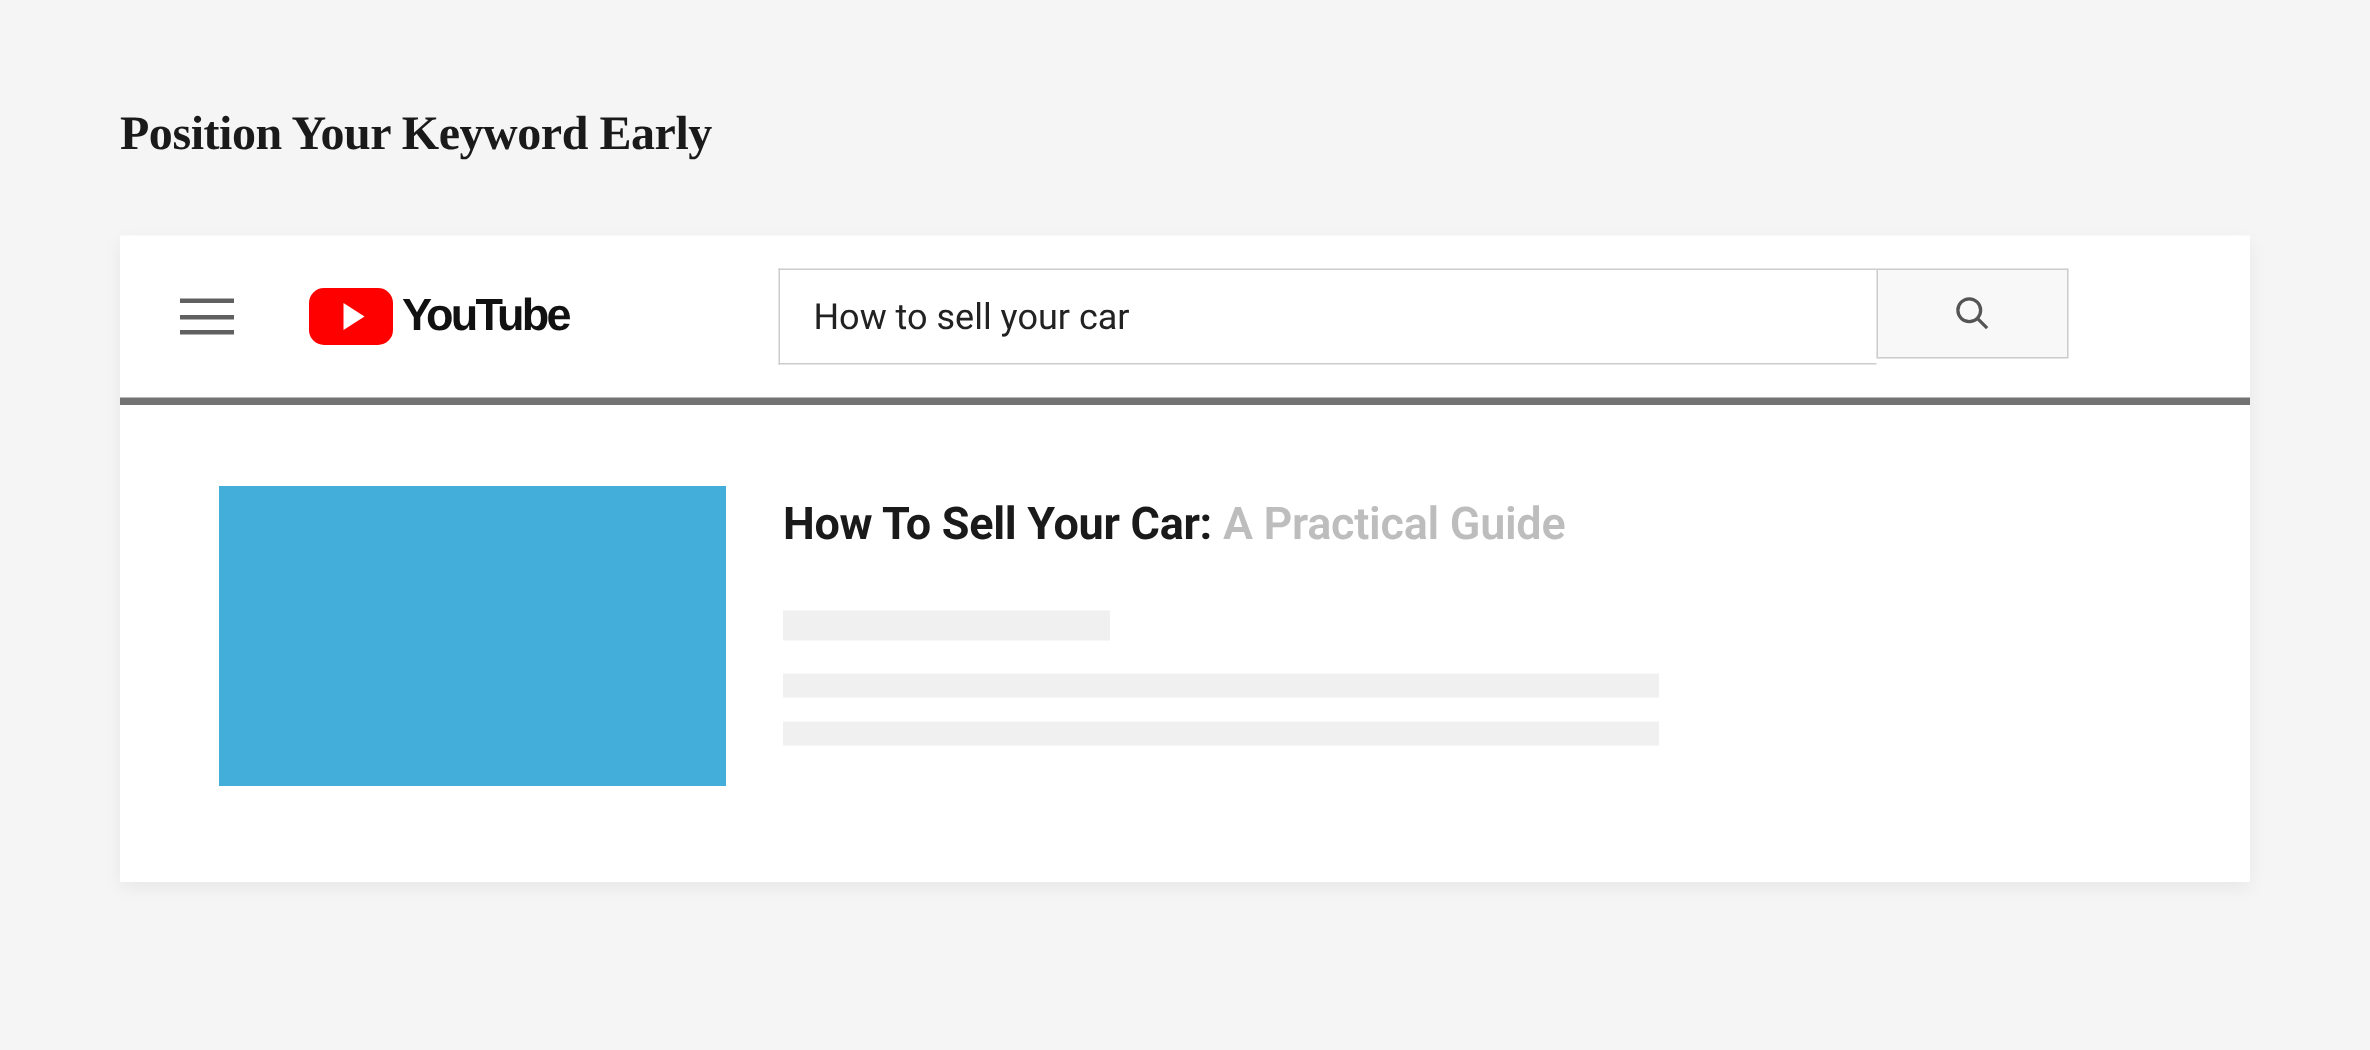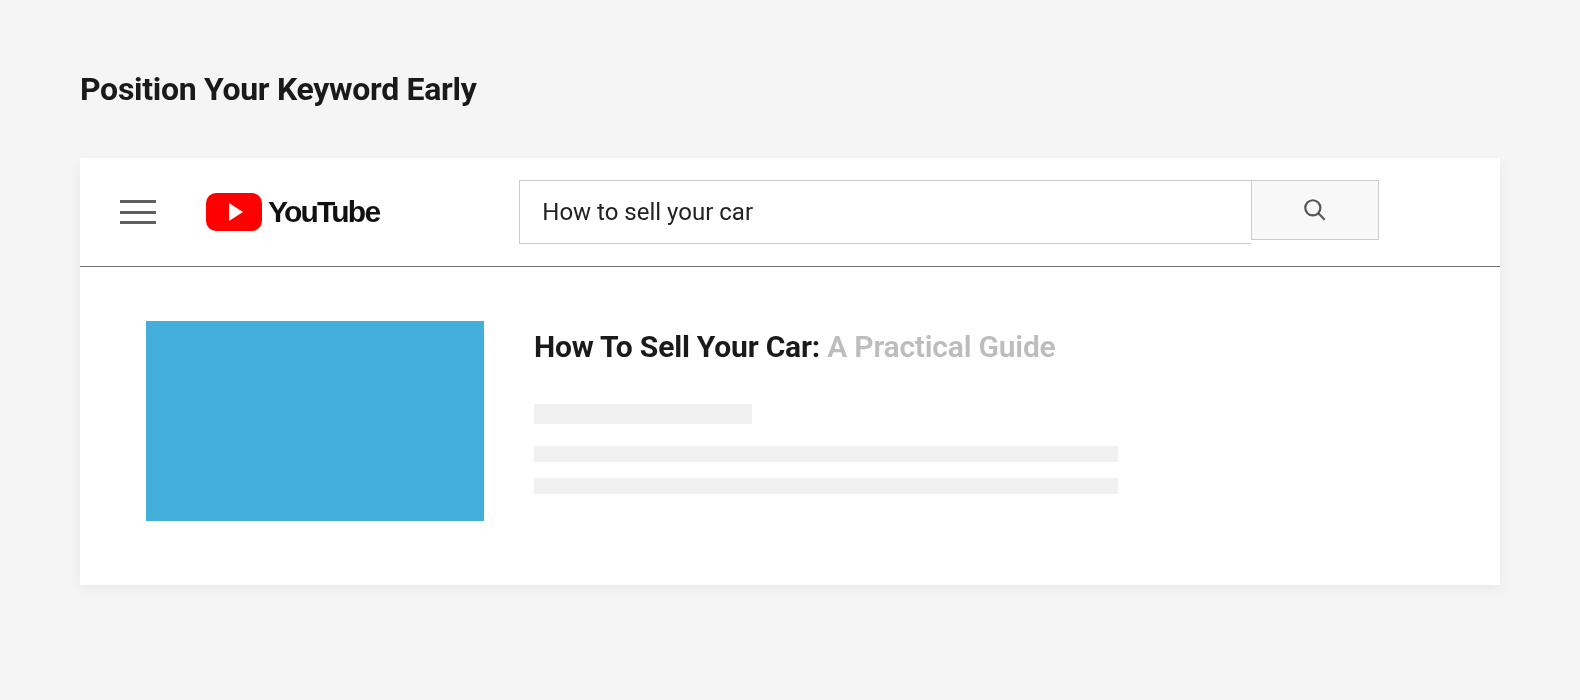--- a/index.html
+++ b/index.html
@@ -13,31 +13,32 @@
       width: 1580px;
       height: 700px;
       padding: 70px 80px;
     }
     .page-heading {
       font-size: 32px;
       font-weight: 700;
       color: #1a1a1a;
       margin-bottom: 50px;
       letter-spacing: -0.3px;
+      font-family: Liberation Serif, serif;
     }
     .yt-card {
       background: #fff;
       box-shadow: 0 4px 12px rgba(0,0,0,0.06);
       width: 100%;
     }
     .yt-header {
       display: flex;
       align-items: center;
       padding: 22px 40px 22px 40px;
-      border-bottom: 1px solid #737373;
+      border-bottom: 5px solid #737373;
     }
     .menu-icon {
       display: flex;
       flex-direction: column;
       justify-content: space-between;
       width: 36px;
       height: 24px;
       cursor: pointer;
       margin-right: 50px;
     }
@@ -106,21 +107,20 @@
     .search-btn svg {
       width: 26px;
       height: 26px;
       stroke: #555;
       stroke-width: 2;
       fill: none;
     }
     .yt-body {
       padding: 54px 66px 64px 66px;
       display: flex;
-      gap: 12px;
     }
     .thumb {
       width: 338px;
       height: 200px;
       background: #44aedb;
       margin-right: 38px;
       flex-shrink: 0;
     }
     .result-info {
       flex: 1;

